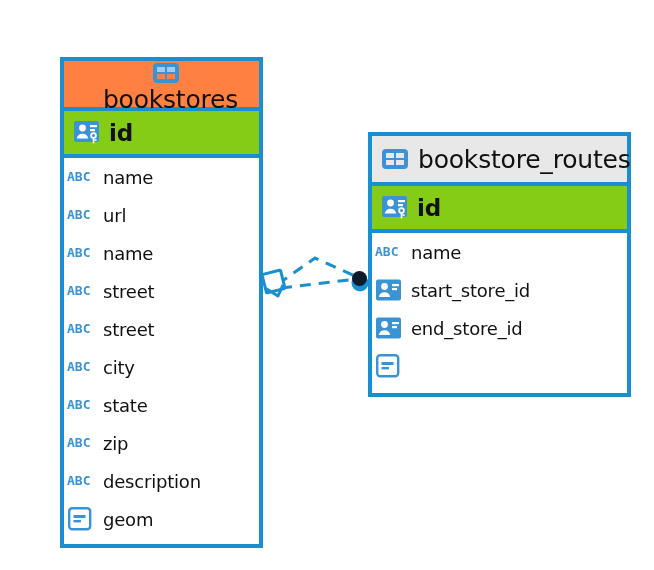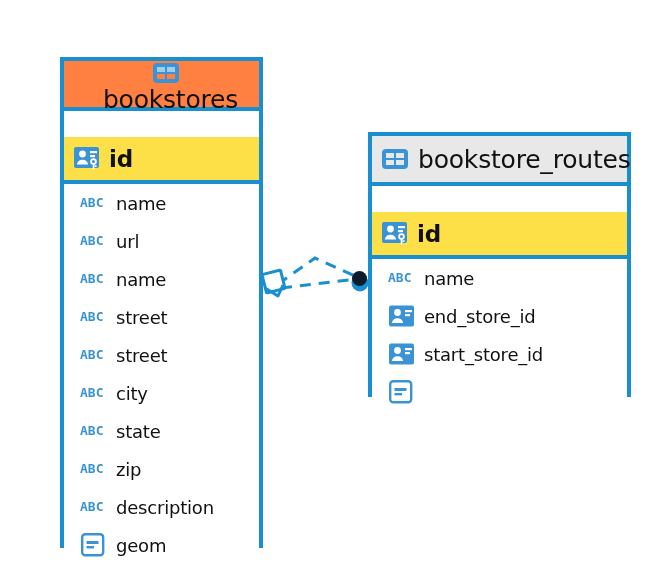--- a/index.html
+++ b/index.html
@@ -64,30 +64,29 @@
   }
 
   
   .pk-row {
     box-sizing: border-box;
     height: 47px;
     display: flex;
     align-items: center;
     padding-left: 9px;
     border-bottom: 4px solid #1a8fd0;
-    background: #fde047;
-    margin-top: 26px;
+    background: #84cc16;
   }
 
   .field-row {
     box-sizing: border-box;
     height: 38px;
     display: flex;
     align-items: center;
-    padding-left: 16px;
+    padding-left: 3px;
     background: #ffffff;
   }
 
   .field-label {
     font-size: 18px;
     color: #111111;
     margin-left: 8px;
     white-space: nowrap;
     letter-spacing: -0.2px;
   }
@@ -294,34 +293,34 @@
     <div class="field-row">
       <span class="icon sz-fk">
         <svg width="28" height="24" viewBox="0 0 28 24">
           <rect x="1" y="1.5" width="25" height="21" rx="2" ry="2" fill="#3a93d4"></rect>
           <circle cx="9.5" cy="8.5" r="3.4" fill="#ffffff"></circle>
           <path d="M3.8 19 A5.8 5.8 0 0 1 15.2 19 Z" fill="#ffffff"></path>
           <rect x="17" y="6" width="7" height="2.2" fill="#ffffff"></rect>
           <rect x="17" y="10" width="5" height="2.2" fill="#ffffff"></rect>
         </svg>
       </span>
-      <span class="field-label">end_store_id</span>
+      <span class="field-label">start_store_id</span>
     </div>
 
     <div class="field-row">
       <span class="icon sz-fk">
         <svg width="28" height="24" viewBox="0 0 28 24">
           <rect x="1" y="1.5" width="25" height="21" rx="2" ry="2" fill="#3a93d4"></rect>
           <circle cx="9.5" cy="8.5" r="3.4" fill="#ffffff"></circle>
           <path d="M3.8 19 A5.8 5.8 0 0 1 15.2 19 Z" fill="#ffffff"></path>
           <rect x="17" y="6" width="7" height="2.2" fill="#ffffff"></rect>
           <rect x="17" y="10" width="5" height="2.2" fill="#ffffff"></rect>
         </svg>
       </span>
-      <span class="field-label">start_store_id</span>
+      <span class="field-label">end_store_id</span>
     </div>
 
     <div class="field-row">
       <span class="icon sz-geom">
         <svg width="28" height="26" viewBox="0 0 28 26">
           <rect x="2.2" y="2.2" width="21" height="21" rx="3" ry="3" fill="#ffffff" stroke="#3a93d4" stroke-width="2.4"></rect>
           <rect x="6.5" y="9" width="12" height="3" fill="#3a93d4"></rect>
           <rect x="6.5" y="14" width="7.5" height="2.4" fill="#3a93d4"></rect>
         </svg>
       </span>

